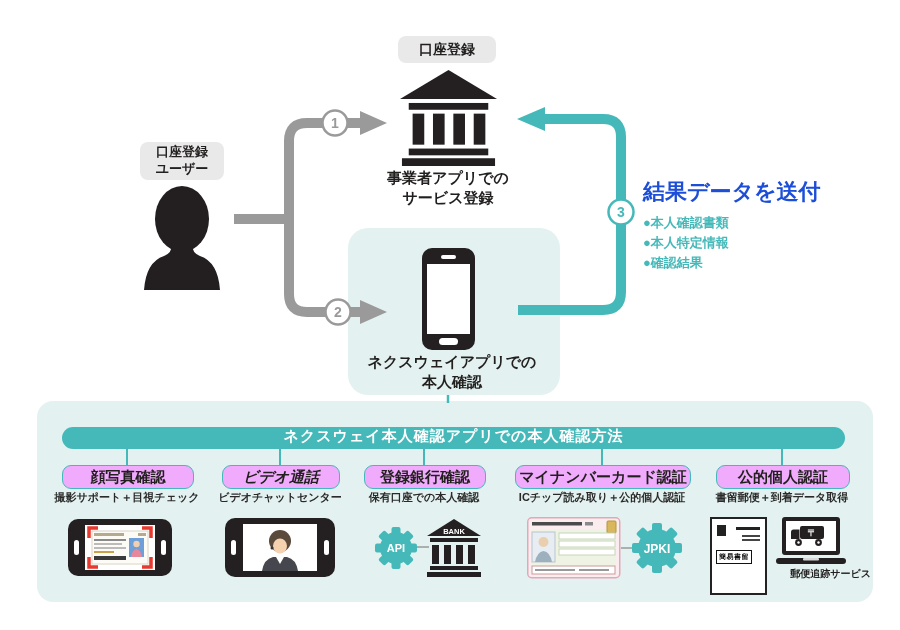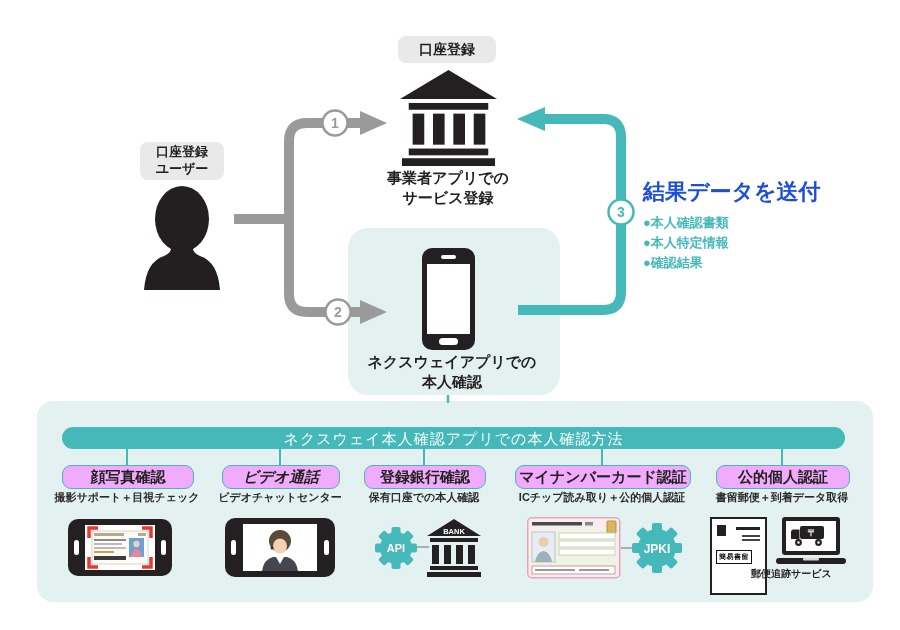--- a/index.html
+++ b/index.html
@@ -16,40 +16,40 @@
   
   .caption{font-weight:700;text-align:center;line-height:1.35;font-size:15px;color:#221f1f;}
   
   .light-box{background:#e3f2f0;border-radius:20px;}
   
   .result-title{color:#1d4ed8;font-size:22px;font-weight:700;}
   .result-item{color:#45b9b9;font-size:13px;font-weight:700;line-height:1.55;}
   
   .panel{background:#e3f2f0;border-radius:16px;}
   .panel-bar{
-    background:#45b9b9;border-radius:12px;display:flex;align-items:flex-end;justify-content:center;
-    color:#ffffff;font-size:15px;font-weight:400;letter-spacing:1px;
+    background:#45b9b9;border-radius:12px;display:flex;align-items:flex-start;justify-content:center;
+    color:#ffffff;font-size:15px;font-weight:700;letter-spacing:1px;
   }
   .method-box{
     background:#f0abfc;border:1.5px solid #45b9b9;border-radius:9px;
     display:flex;align-items:center;justify-content:center;
     font-size:15px;font-weight:700;color:#221f1f;white-space:nowrap;
   }
   .method-desc{font-size:11px;font-weight:700;color:#2a2a2a;text-align:center;white-space:nowrap;}
   
   .envelope{background:#fff;border:2px solid #222;position:absolute;}
   .env-stamp{position:absolute;left:5px;top:6px;width:9px;height:11px;background:#222;}
   .env-line1{position:absolute;right:5px;top:8px;width:24px;height:3px;background:#222;}
   .env-line2{position:absolute;right:5px;top:16px;width:18px;height:1.5px;background:#444;}
   .env-line3{position:absolute;right:5px;top:20px;width:18px;height:1.5px;background:#444;}
   .env-label{
     position:absolute;left:4px;top:31px;border:1.5px solid #111;color:#111;
     font-size:7px;font-weight:800;padding:1px 2px;letter-spacing:0.5px;white-space:nowrap;
   }
-  .track-caption{font-size:10px;font-weight:700;color:#221f1f;text-align:left;white-space:nowrap;}
+  .track-caption{font-size:10px;font-weight:700;color:#221f1f;text-align:right;white-space:nowrap;}
   svg{display:block;}
 </style>
 </head>
 <body>
 
 <div class="canvas">
 
   <div class="abs light-box" style="left:348px;top:228px;width:212px;height:167px;"></div>
 
   <div class="abs panel" style="left:37px;top:401px;width:836px;height:201px;"></div>

